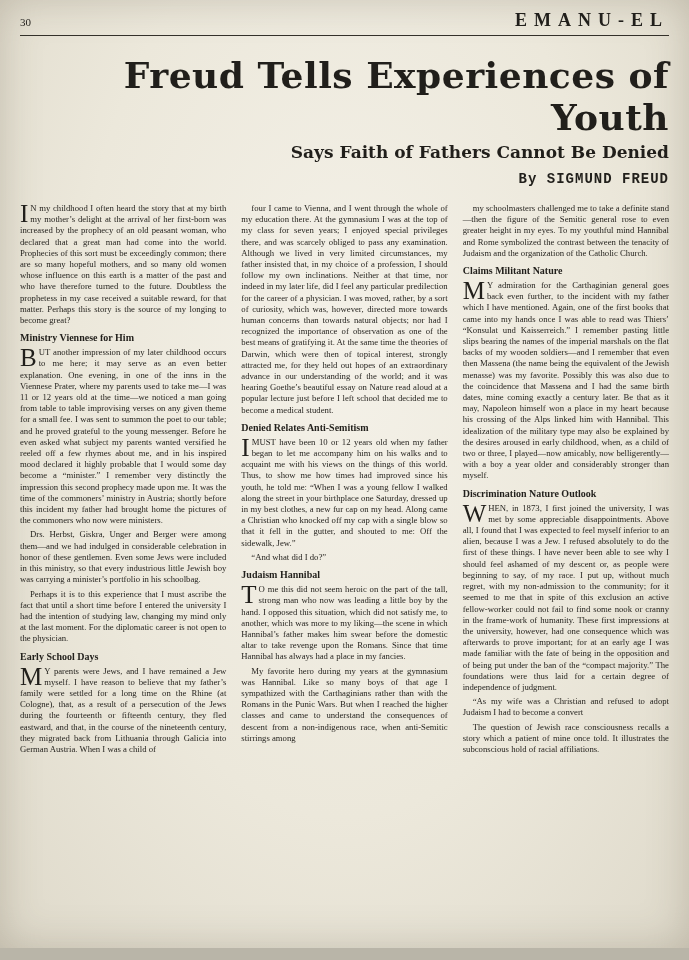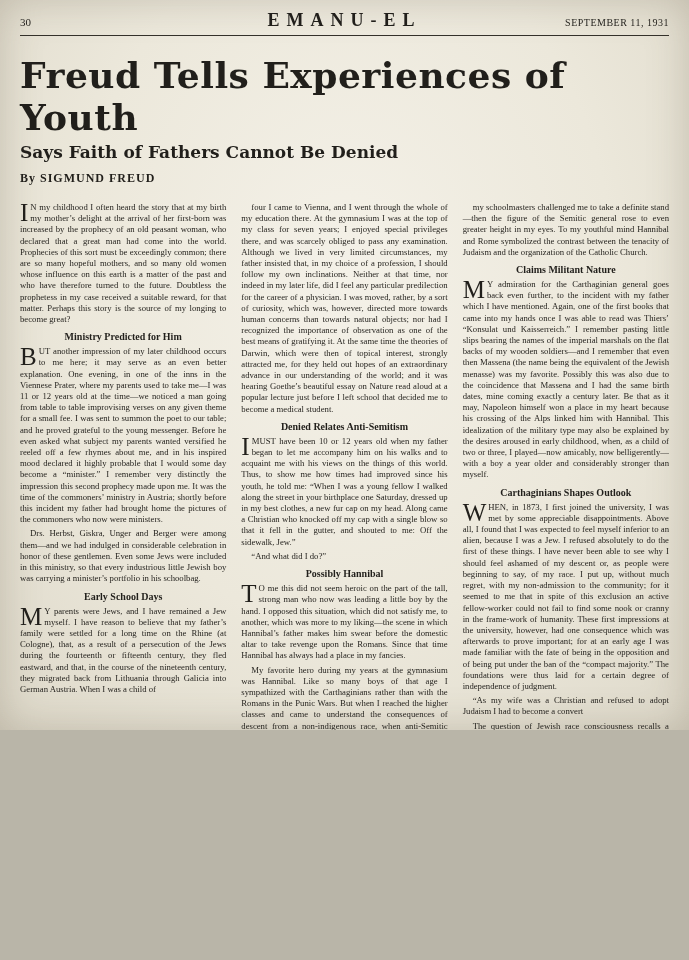--- a/index.html
+++ b/index.html
@@ -1,95 +1,95 @@
 <!DOCTYPE html>
 <html lang="en"><head>
 <meta charset="utf-8">
 <style>
   html,body{margin:0;padding:0;}
   body{background:#b9b5a8;}
   .page{
-    width:689px;height:730px;box-sizing:border-box;margin:0;
+    width:689px;height:948px;box-sizing:border-box;margin:0;
     background:radial-gradient(ellipse at 50% 38%, #f4f1e8 0%, #ece8db 55%, #ded9ca 100%);
     padding:10px 20px 12px;
     font-family:"Liberation Serif","DejaVu Serif",serif;
     color:#211f1b;
     overflow:hidden;
     box-shadow:inset 0 0 40px rgba(90,80,60,.25);
   }
   .masthead-row{display:flex;align-items:baseline;border-bottom:1.5px solid #34312a;padding-bottom:4px;}
   .page-num{flex:1;font-size:11px;text-align:left;}
   .masthead{flex:0 0 auto;font-size:18px;font-weight:bold;letter-spacing:7px;}
   .issue-date{flex:1;text-align:right;font-size:10px;letter-spacing:.5px;}
-  .headline-block{text-align:left;}
+  .headline-block{text-align:right;}
   h1.headline{
     font-family:"DejaVu Serif","Liberation Serif",serif;
     font-size:36px;font-weight:700;letter-spacing:.5px;
     margin:18px 0 4px;
   }
   h2.subhead{
     font-family:"DejaVu Serif","Liberation Serif",serif;
     font-size:17px;font-weight:700;margin:2px 0 9px;
   }
-  .byline{font-size:12px;font-weight:bold;letter-spacing:1px;margin:0 0 16px;}
+  .byline{font-size:14px;font-weight:bold;letter-spacing:1px;margin:0 0 16px;font-family:Liberation Mono, monospace;}
   .columns{display:flex;gap:15px;text-align:justify;}
   .column{flex:1 1 0;min-width:0;font-size:8.7px;line-height:11.2px;}
   .para{margin:0 0 3px;text-indent:10px;hyphens:auto;-webkit-hyphens:auto;}
   .para.has-drop{text-indent:0;}
   .dropcap{
     float:left;font-size:25px;line-height:19px;
     padding:1px 2px 0 0;font-weight:400;
   }
   .crosshead{
-    font-size:10px;font-weight:bold;text-align:center;
+    font-size:10px;font-weight:bold;
     margin:6px 0 3px;line-height:12px;
   }
 </style>
 </head>
 <body>
 
 <div class="page">
 
   <header class="masthead-row">
     <span class="page-num">30</span>
     <span class="masthead">EMANU-EL</span>
-    <span class="issue-date">SEPTEMBER 11, 1931</span>
   </header>
 
   <div class="headline-block">
     <h1 class="headline">Freud Tells Experiences of Youth</h1>
     <h2 class="subhead">Says Faith of Fathers Cannot Be Denied</h2>
     <div class="byline">By SIGMUND FREUD</div>
   </div>
 
   <main class="columns">
 
     <section class="column">
       <p class="para has-drop"><span class="dropcap">I</span><span>N my childhood I often heard the story that at my birth my mother’s delight at the arrival of her first-born was increased by the prophecy of an old peasant woman, who declared that a great man had come into the world. Prophecies of this sort must be exceedingly common; there are so many hopeful mothers, and so many old women whose influence on this earth is a matter of the past and who have therefore turned to the future. Doubtless the prophetess in my case received a suitable reward, for that matter. Perhaps this story is the source of my longing to become great?</span></p>
-      <h3 class="crosshead">Ministry Predicted for Him</h3>
+      <h3 class="crosshead">Ministry Viennese for Him</h3>
       <p class="para has-drop"><span class="dropcap">B</span><span>UT another impression of my later childhood occurs to me here; it may serve as an even better explanation. One evening, in one of the inns in the Viennese Prater, where my parents used to take me—I was 11 or 12 years old at the time—we noticed a man going from table to table improvising verses on any given theme for a small fee. I was sent to summon the poet to our table; and he proved grateful to the young messenger. Before he even asked what subject my parents wanted versified he reeled off a few rhymes about me, and in his inspired mood declared it highly probable that I would some day become a “minister.” I remember very distinctly the impression this second prophecy made upon me. It was the time of the commoners’ ministry in Austria; shortly before this incident my father had brought home the pictures of the commoners who now were ministers.</span></p>
       <p class="para">Drs. Herbst, Giskra, Unger and Berger were among them—and we had indulged in considerable celebration in honor of these gentlemen. Even some Jews were included in this ministry, so that every industrious little Jewish boy was carrying a minister’s portfolio in his schoolbag.</p>
+      <p class="para">Perhaps it is to this experience that I must ascribe the fact that until a short time before I entered the university I had the intention of studying law, changing my mind only at the last moment. For the diplomatic career is not open to the physician.</p>
       <h3 class="crosshead">Early School Days</h3>
       <p class="para has-drop"><span class="dropcap">M</span><span>Y parents were Jews, and I have remained a Jew myself. I have reason to believe that my father’s family were settled for a long time on the Rhine (at Cologne), that, as a result of a persecution of the Jews during the fourteenth or fifteenth century, they fled eastward, and that, in the course of the nineteenth century, they migrated back from Lithuania through Galicia into German Austria. When I was a child of</span></p>
     </section>
 
     <section class="column">
       <p class="para">four I came to Vienna, and I went through the whole of my education there. At the gymnasium I was at the top of my class for seven years; I enjoyed special privileges there, and was scarcely obliged to pass any examination. Although we lived in very limited circumstances, my father insisted that, in my choice of a profession, I should follow my own inclinations. Neither at that time, nor indeed in my later life, did I feel any particular predilection for the career of a physician. I was moved, rather, by a sort of curiosity, which was, however, directed more towards human concerns than towards natural objects; nor had I recognized the importance of observation as one of the best means of gratifying it. At the same time the theories of Darwin, which were then of topical interest, strongly attracted me, for they held out hopes of an extraordinary advance in our understanding of the world; and it was hearing Goethe’s beautiful essay on Nature read aloud at a popular lecture just before I left school that decided me to become a medical student.</p>
       <h3 class="crosshead">Denied Relates Anti-Semitism</h3>
       <p class="para has-drop"><span class="dropcap">I</span><span>MUST have been 10 or 12 years old when my father began to let me accompany him on his walks and to acquaint me with his views on the things of this world. Thus, to show me how times had improved since his youth, he told me: “When I was a young fellow I walked along the street in your birthplace one Saturday, dressed up in my best clothes, a new fur cap on my head. Along came a Christian who knocked off my cap with a single blow so that it fell in the gutter, and shouted to me: Off the sidewalk, Jew.”</span></p>
       <p class="para">“And what did I do?”</p>
-      <h3 class="crosshead">Possibly Hannibal</h3>
+      <h3 class="crosshead">Judaism Hannibal</h3>
       <p class="para has-drop"><span class="dropcap">T</span><span>O me this did not seem heroic on the part of the tall, strong man who now was leading a little boy by the hand. I opposed this situation, which did not satisfy me, to another, which was more to my liking—the scene in which Hannibal’s father makes him swear before the domestic altar to take revenge upon the Romans. Since that time Hannibal has always had a place in my fancies.</span></p>
       <p class="para">My favorite hero during my years at the gymnasium was Hannibal. Like so many boys of that age I sympathized with the Carthaginians rather than with the Romans in the Punic Wars. But when I reached the higher classes and came to understand the consequences of descent from a non-indigenous race, when anti-Semitic stirrings among</p>
     </section>
 
     <section class="column">
       <p class="para">my schoolmasters challenged me to take a definite stand—then the figure of the Semitic general rose to even greater height in my eyes. To my youthful mind Hannibal and Rome symbolized the contrast between the tenacity of Judaism and the organization of the Catholic Church.</p>
       <h3 class="crosshead">Claims Militant Nature</h3>
       <p class="para has-drop"><span class="dropcap">M</span><span>Y admiration for the Carthaginian general goes back even further, to the incident with my father which I have mentioned. Again, one of the first books that came into my hands once I was able to read was Thiers’ “Konsulat und Kaisserreich.” I remember pasting little slips bearing the names of the imperial marshals on the flat backs of my wooden soldiers—and I remember that even then Massena (the name being the equivalent of the Jewish menasse) was my favorite. Possibly this was also due to the coincidence that Massena and I had the same birth dates, mine coming exactly a century later. Be that as it may, Napoleon himself won a place in my heart because his crossing of the Alps linked him with Hannibal. This idealization of the military type may also be explained by the desires aroused in early childhood, when, as a child of two or three, I played—now amicably, now belligerently—with a boy a year older and considerably stronger than myself.</span></p>
-      <h3 class="crosshead">Carthaginians Shapes Outlook</h3>
+      <h3 class="crosshead">Discrimination Nature Outlook</h3>
       <p class="para has-drop"><span class="dropcap">W</span><span>HEN, in 1873, I first joined the university, I was met by some appreciable disappointments. Above all, I found that I was expected to feel myself inferior to an alien, because I was a Jew. I refused absolutely to do the first of these things. I have never been able to see why I should feel ashamed of my descent or, as people were beginning to say, of my race. I put up, without much regret, with my non-admission to the community; for it seemed to me that in spite of this exclusion an active fellow-worker could not fail to find some nook or cranny in the frame-work of humanity. These first impressions at the university, however, had one consequence which was afterwards to prove important; for at an early age I was made familiar with the fate of being in the opposition and of being put under the ban of the “compact majority.” The foundations were thus laid for a certain degree of independence of judgment.</span></p>
       <p class="para">“As my wife was a Christian and refused to adopt Judaism I had to become a convert</p>
       <p class="para">The question of Jewish race consciousness recalls a story which a patient of mine once told. It illustrates the subconscious hold of racial affiliations.</p>
     </section>
 
   </main>
 </div>
 
 </body></html>

